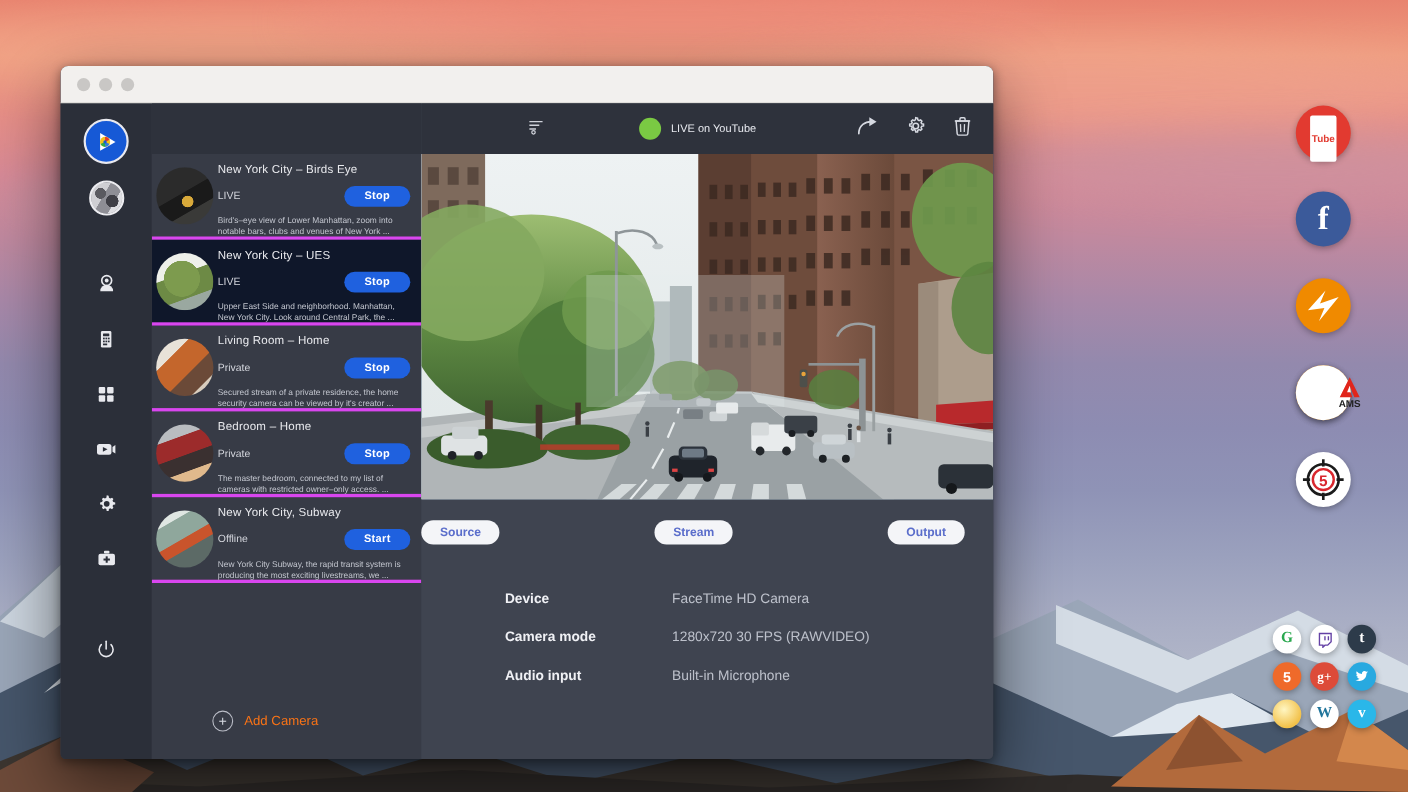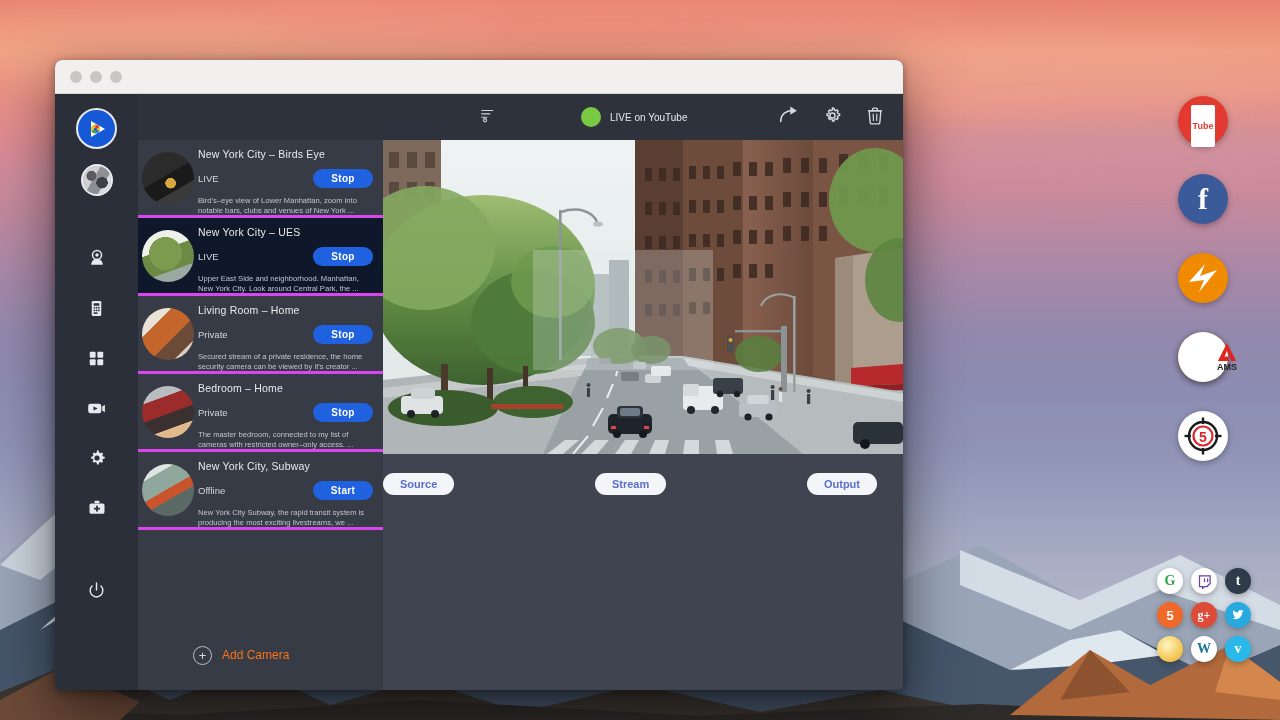--- a/index.html
+++ b/index.html
@@ -639,20 +639,34 @@
           <rect x="150" y="110" width="180" height="120" fill="#e9eef0" opacity=".25"></rect>
         </svg>
       </div>
 
       <div id="tabs">
           <button class="tab-pill">Source</button>
           <button class="tab-pill">Stream</button>
           <button class="tab-pill">Output</button>
         </div>
 
+      <div id="specs">
+          <div class="spec-row">
+            <span class="spec-key">Device</span>
+            <span class="spec-val">FaceTime HD Camera</span>
+          </div>
+          <div class="spec-row">
+            <span class="spec-key">Camera mode</span>
+            <span class="spec-val">1280x720 30 FPS (RAWVIDEO)</span>
+          </div>
+          <div class="spec-row">
+            <span class="spec-key">Audio input</span>
+            <span class="spec-val">Built-in Microphone</span>
+          </div>
+        </div>
     </div>
   </div>
 
 </div>
 
 <div class="dicon dicon-big" style="left:1178px; top:96px; background:#e23a30;">
   <span class="dlabel" style="font-size:10px; line-height:10px; text-align:center;">
     You<br><span style="background:#fff;color:#e23a30;padding:16px 2px;border-radius:2px;font-size:9px;">Tube</span>
   </span>
 </div>

